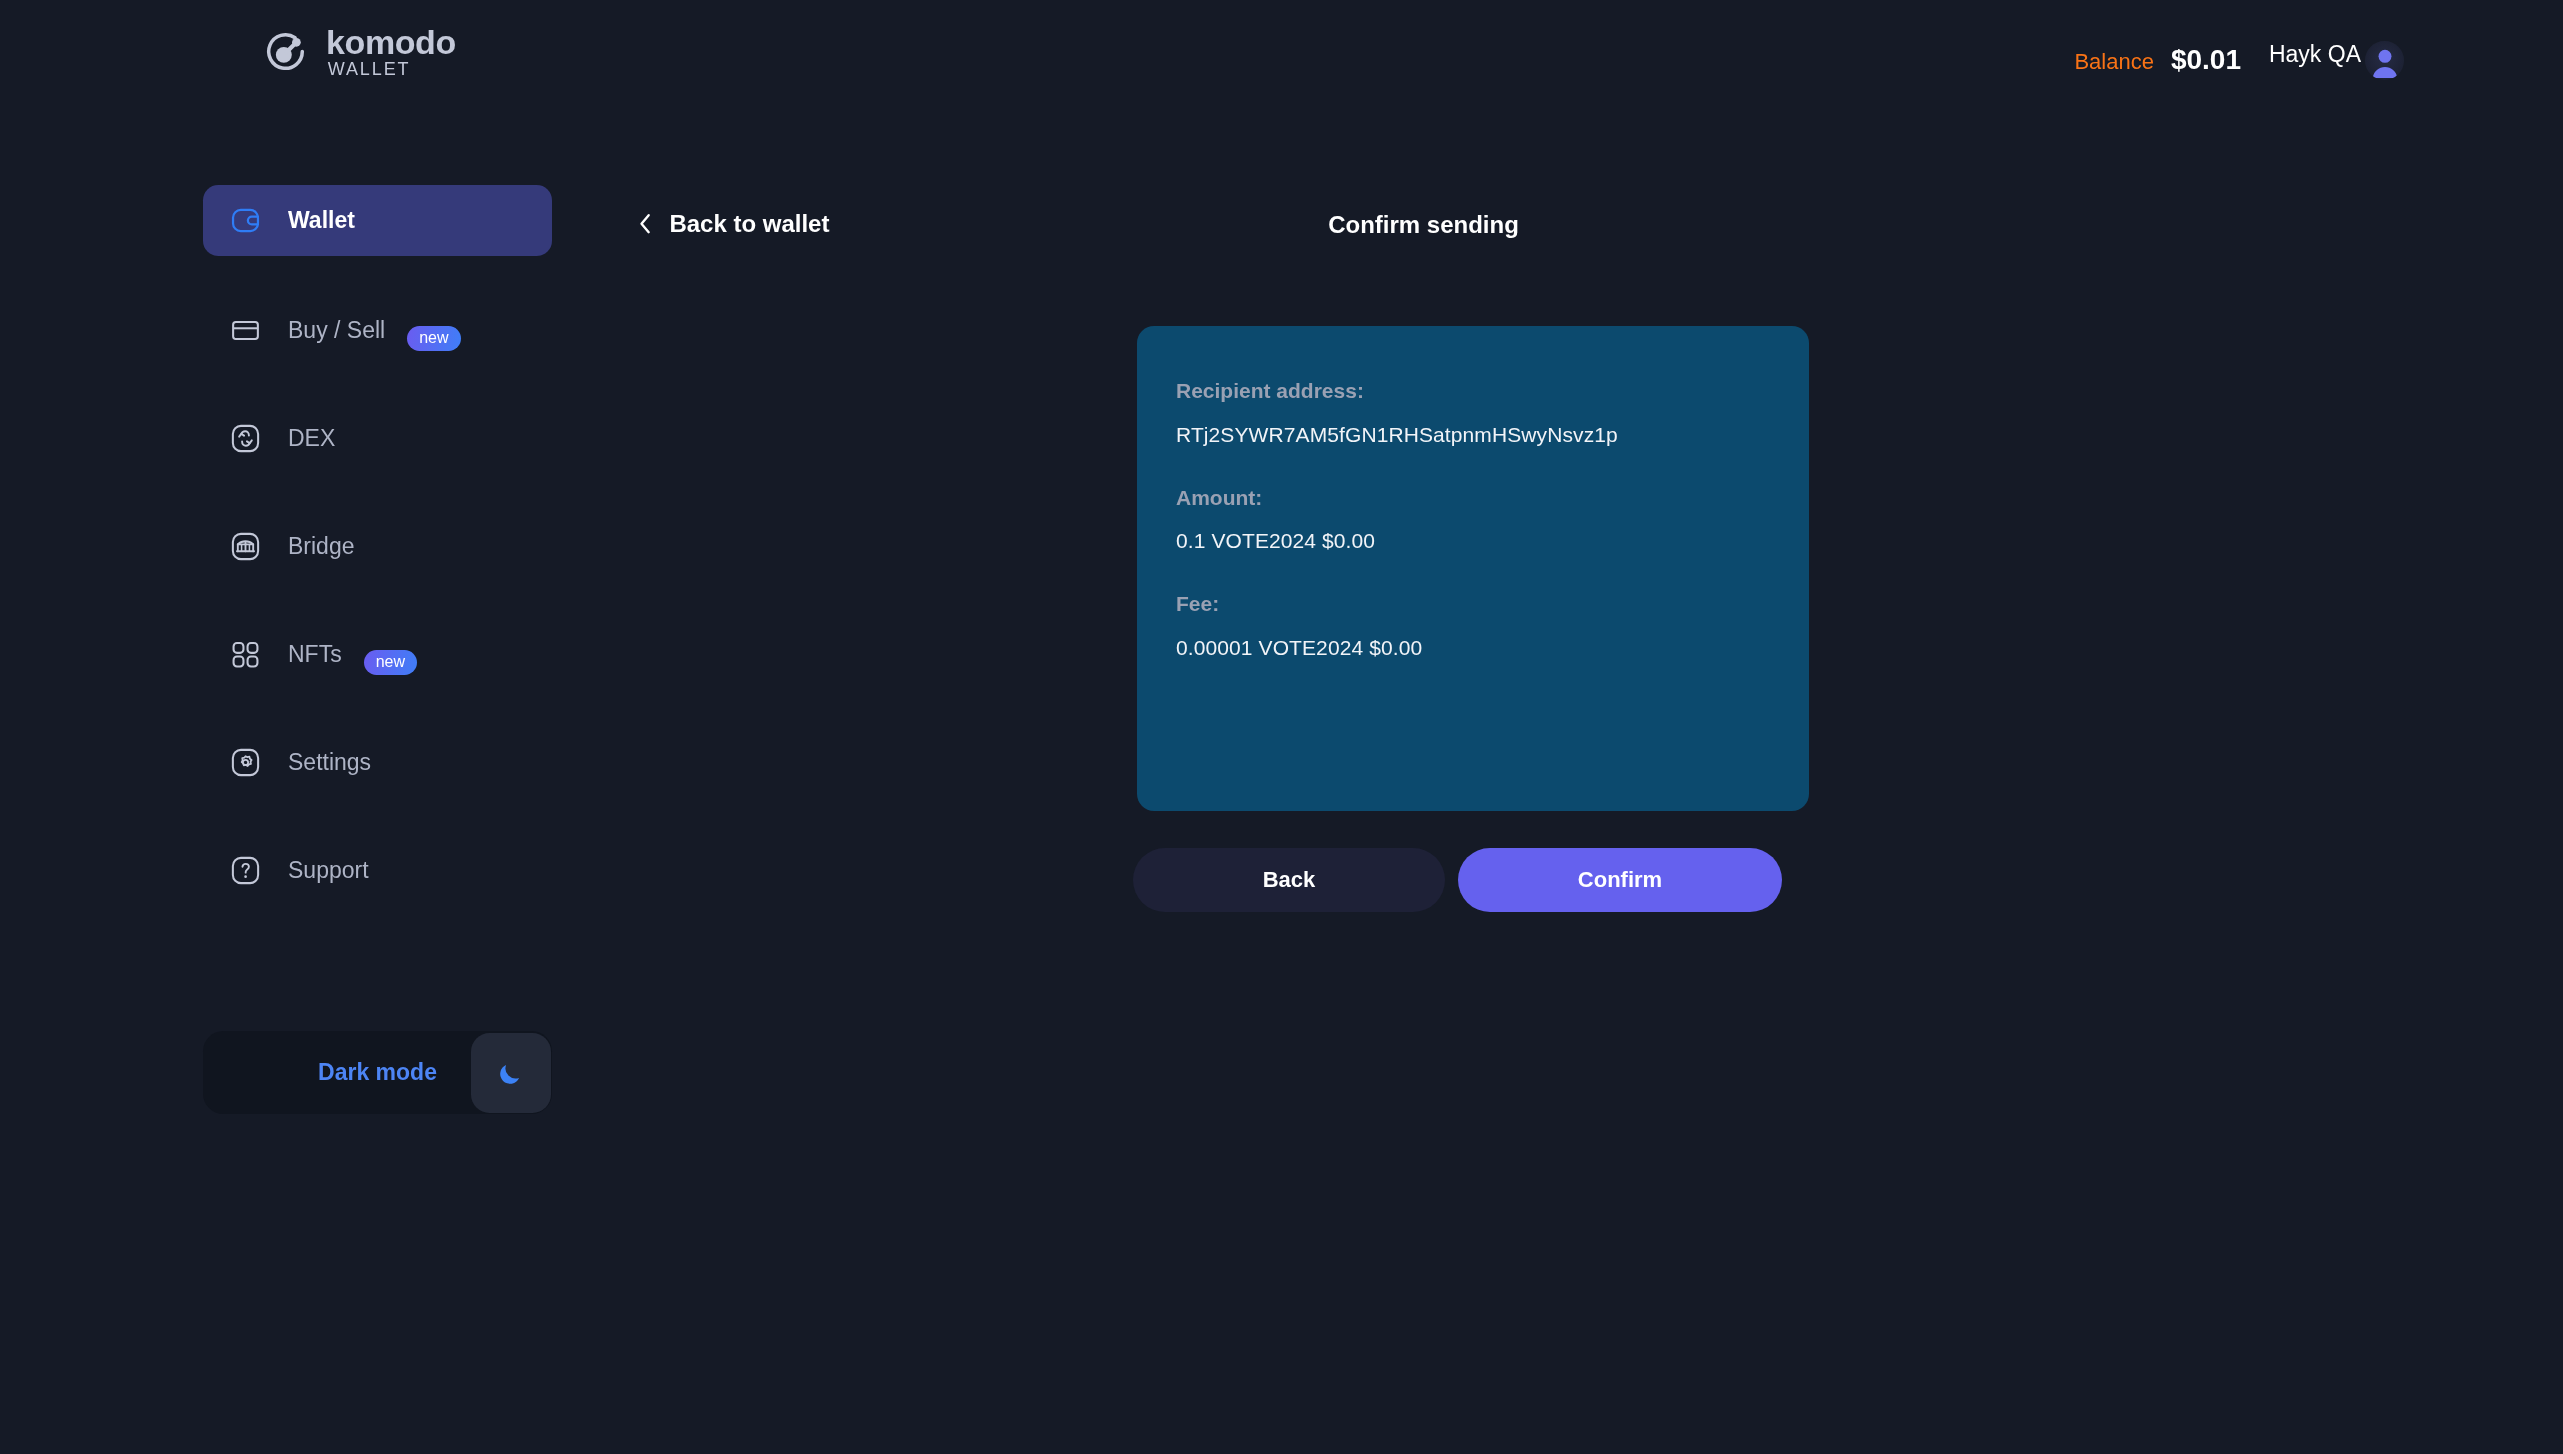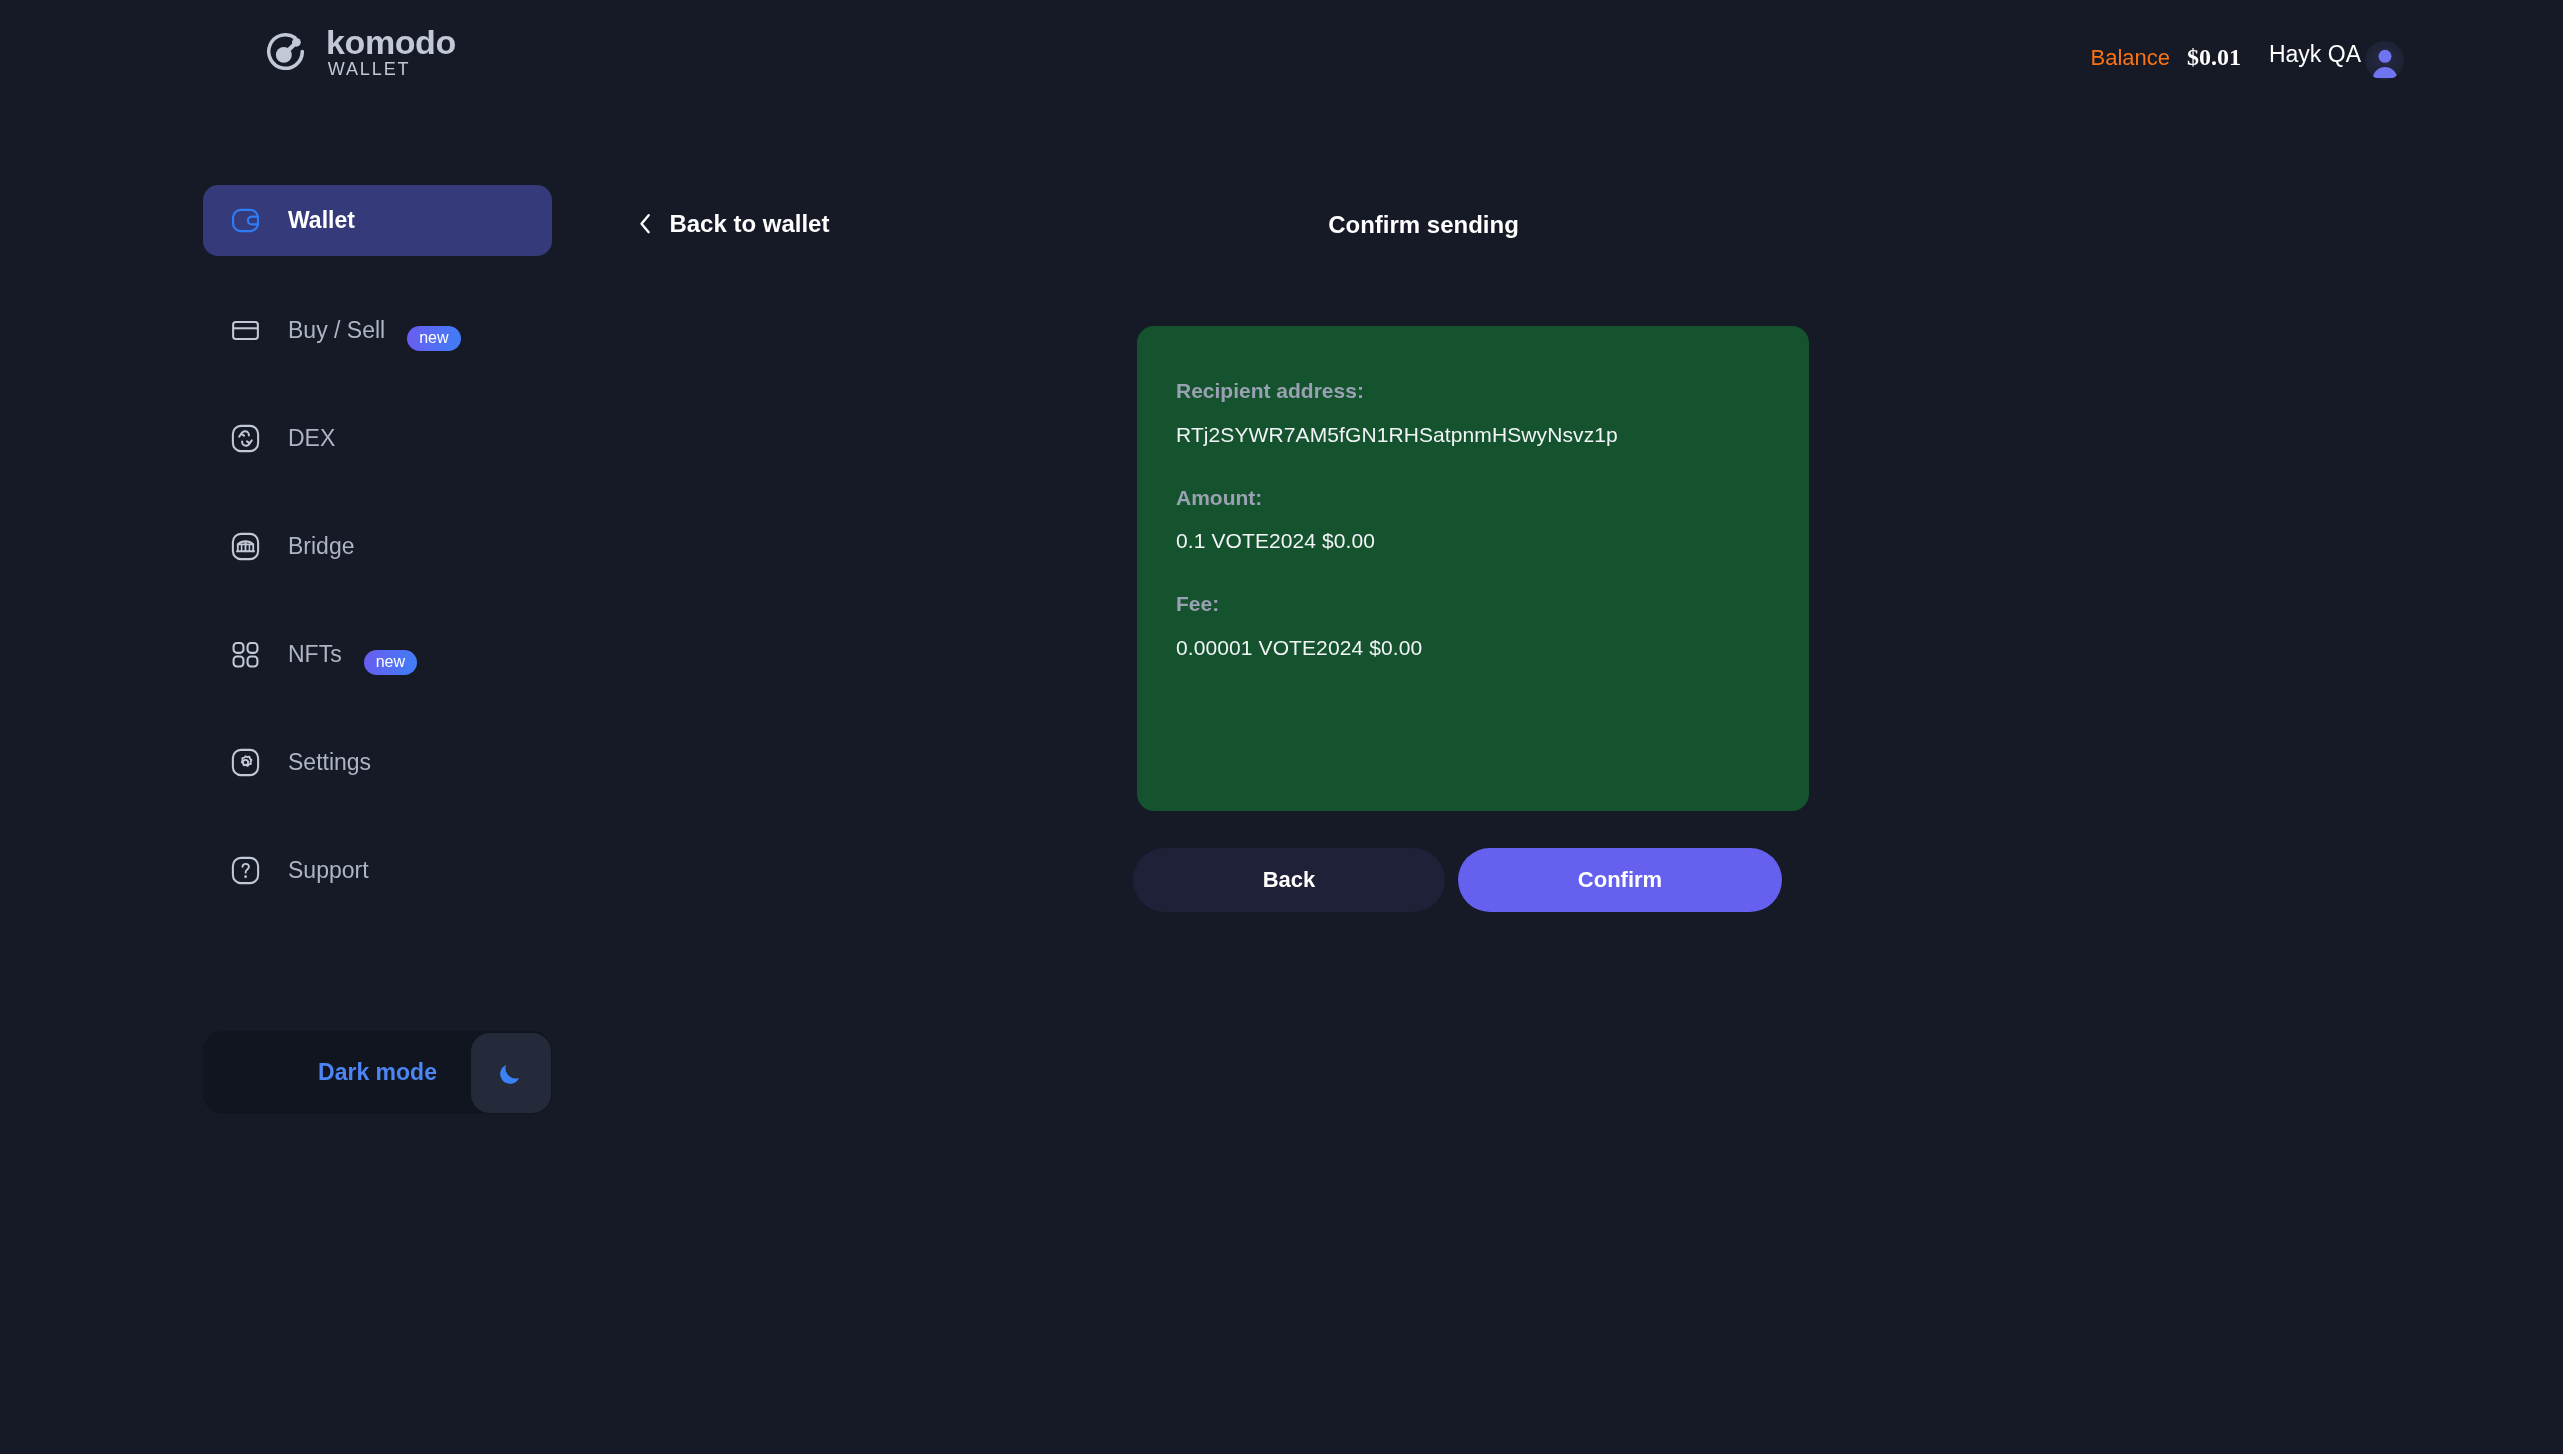--- a/index.html
+++ b/index.html
@@ -48,21 +48,21 @@
 
   .balance-wrap {
     position: absolute;
     right: 366px;
     top: 44px;
     display: flex;
     align-items: baseline;
     gap: 17px;
   }
   .balance-label { font-size: 22px; color: #f97316; }
-  .balance-value { font-size: 24px; color: #ffffff; font-weight: bold; font-family: Liberation Serif, serif; }
+  .balance-value { font-size: 28px; color: #ffffff; font-weight: bold; }
 
   .user-wrap {
     position: absolute;
     right: 203px;
     top: 41px;
     display: flex;
     align-items: flex-start;
     gap: 4px;
   }
   .user-name { font-size: 23px; color: #ffffff; }
@@ -181,21 +181,21 @@
     font-weight: bold;
     padding-left: 186px;
   }
 
   .confirm-card {
     position: absolute;
     left: 1137px;
     top: 326px;
     width: 672px;
     height: 485px;
-    background: #14532d;
+    background: #0c4a6e;
     border-radius: 17px;
     padding: 53px 39px 0 39px;
   }
   .field { margin-bottom: 39px; }
   .field-label {
     font-size: 21px;
     color: #9aa1b3;
     font-weight: bold;
     margin-bottom: 19.5px;
   }

